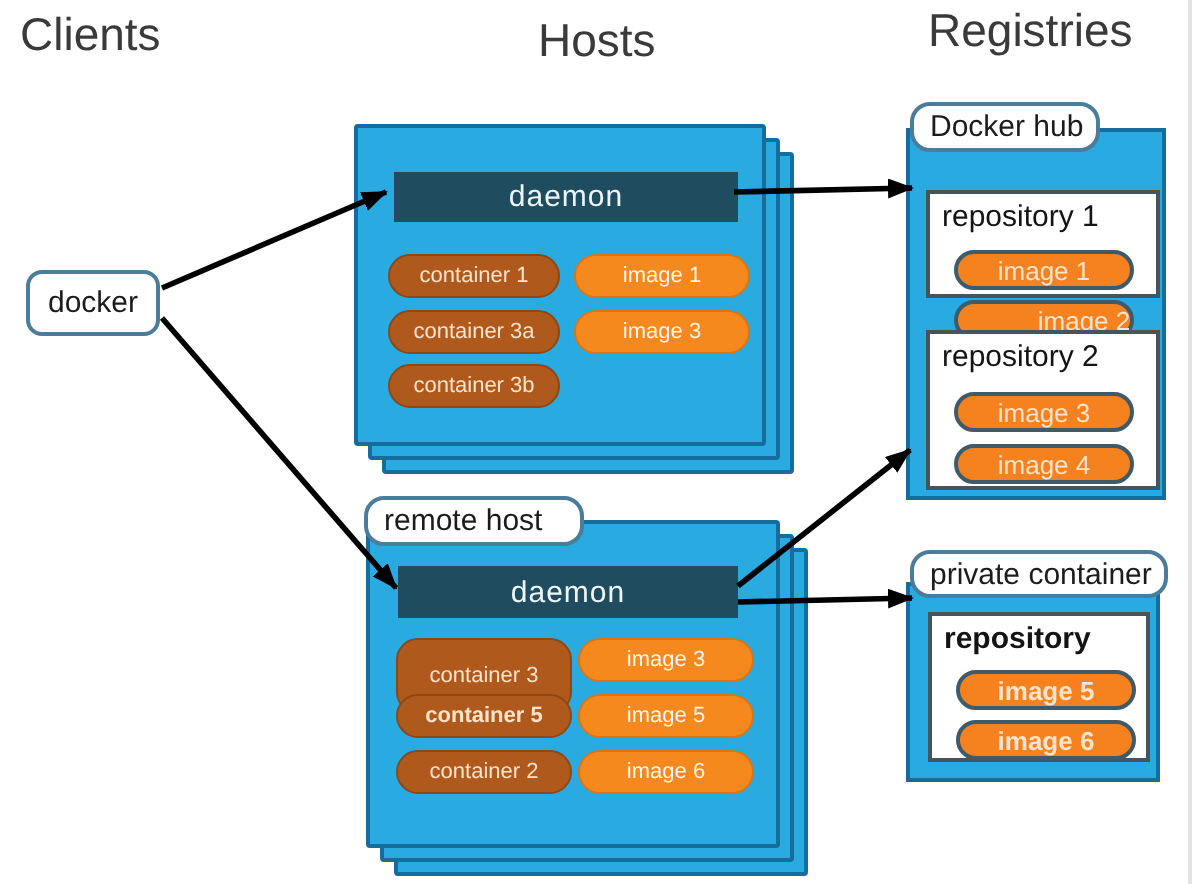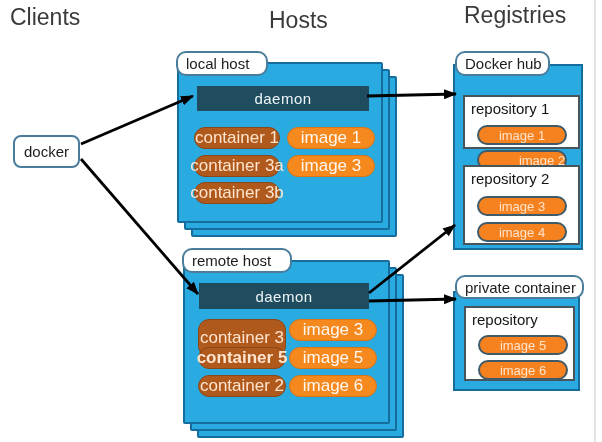--- a/index.html
+++ b/index.html
@@ -9,21 +9,21 @@
   .hdr{position:absolute;font-size:23px;color:#3a3a3a;white-space:nowrap;}
   .panel{position:absolute;background:var(--host-panel-blue,#29abe2);
          border:2px solid var(--panel-border,#146d9c);border-radius:2px;}
   .tab{position:absolute;background:#ffffff;border:2px solid var(--label-border,#4a7c9b);
        border-radius:10px;font-size:15px;color:#1c1c1c;display:flex;align-items:center;
        padding:0 8px;white-space:nowrap;}
   .docker-box{border-radius:8px;justify-content:center;font-size:15px;}
   .daemon{position:absolute;background:var(--daemon-bar,#1f4d5f);color:#eef5f7;
           font-size:15px;display:flex;align-items:center;justify-content:center;
           letter-spacing:.5px;}
-  .pill{position:absolute;border-radius:11px;font-size:17px;display:flex;
+  .pill{position:absolute;border-radius:11px;font-size:11px;display:flex;
         align-items:center;justify-content:center;white-space:nowrap;}
   .pill.cont{background:var(--container-pill,#b0591d);border:1px solid #8c4716;color:#ffe4cd;}
   .pill.img{background:var(--image-pill,#f6891e);border:1px solid #d97414;color:#fff7f0;}
   .pill.reg{background:var(--registry-pill,#f6821f);border:2px solid var(--registry-pill-border,#3f5a69);
             border-radius:10px;color:#ffe4cd;font-size:13px;}
   .regbox{position:absolute;background:var(--host-panel-blue,#29abe2);
           border:2px solid var(--panel-border,#146d9c);}
   .repo{position:absolute;background:#ffffff;border:2px solid #46545c;}
   .repo-title{position:absolute;left:6px;top:3px;font-size:15px;color:#141414;white-space:nowrap;}
   .arrows{position:absolute;left:0;top:0;width:602px;height:442px;pointer-events:none;}
@@ -45,21 +45,20 @@
   <div class="panel" style="left:191px;top:76px;width:206px;height:161px;"></div>
   <div class="panel" style="left:184px;top:69px;width:206px;height:161px;"></div>
   <div class="panel" style="left:177px;top:62px;width:206px;height:161px;">
     <div class="daemon" style="left:18px;top:22px;width:172px;height:25px;">daemon</div>
     <div class="pill cont" style="left:15px;top:63px;width:86px;height:22px;">container 1</div>
     <div class="pill cont" style="left:15px;top:91px;width:86px;height:22px;">container 3a</div>
     <div class="pill cont" style="left:15px;top:118px;width:86px;height:22px;">container 3b</div>
     <div class="pill img" style="left:108px;top:63px;width:88px;height:22px;">image 1</div>
     <div class="pill img" style="left:108px;top:91px;width:88px;height:22px;">image 3</div>
   </div>
-  <div class="tab" style="left:176px;top:51px;width:92px;height:25px;">local host</div>
 
   <div class="panel" style="left:197px;top:274px;width:207px;height:164px;"></div>
   <div class="panel" style="left:190px;top:267px;width:207px;height:164px;"></div>
   <div class="panel" style="left:183px;top:260px;width:207px;height:164px;">
     <div class="daemon" style="left:14px;top:21px;width:170px;height:26px;">daemon</div>
     <div class="pill cont" style="left:13px;top:57px;width:88px;height:38px;">container 3</div>
     <div class="pill cont" style="left:13px;top:85px;width:88px;height:22px;font-weight:bold;">container 5</div>
     <div class="pill cont" style="left:13px;top:113px;width:88px;height:22px;">container 2</div>
     <div class="pill img" style="left:104px;top:57px;width:88px;height:22px;">image 3</div>
     <div class="pill img" style="left:104px;top:85px;width:88px;height:22px;">image 5</div>
@@ -74,21 +73,21 @@
       <div class="pill reg" style="left:12px;top:53px;width:90px;height:20px;padding-left:40px;">image 2</div>
     </div>
     <div class="repo" style="left:8px;top:99px;width:117px;height:80px;">
       <div class="repo-title">repository 2</div>
       <div class="pill reg" style="left:12px;top:29px;width:90px;height:20px;">image 3</div>
       <div class="pill reg" style="left:12px;top:55px;width:90px;height:20px;">image 4</div>
     </div>
   </div>
   <div class="tab" style="left:455px;top:51px;width:95px;height:25px;">Docker hub</div>
 
-  <div class="regbox" style="left:453px;top:291px;width:127px;height:100px;">
+  <div class="regbox" style="left:453px;top:291px;width:127px;height:100px;font-weight:bold;">
     <div class="repo" style="left:9px;top:13px;width:111px;height:75px;">
       <div class="repo-title">repository</div>
       <div class="pill reg" style="left:12px;top:27px;width:90px;height:20px;">image 5</div>
       <div class="pill reg" style="left:12px;top:52px;width:90px;height:20px;">image 6</div>
     </div>
   </div>
   <div class="tab" style="left:455px;top:275px;width:129px;height:24px;">private container</div>
 
   <svg class="arrows" viewBox="0 0 602 442" xmlns="http://www.w3.org/2000/svg">
     <defs>

